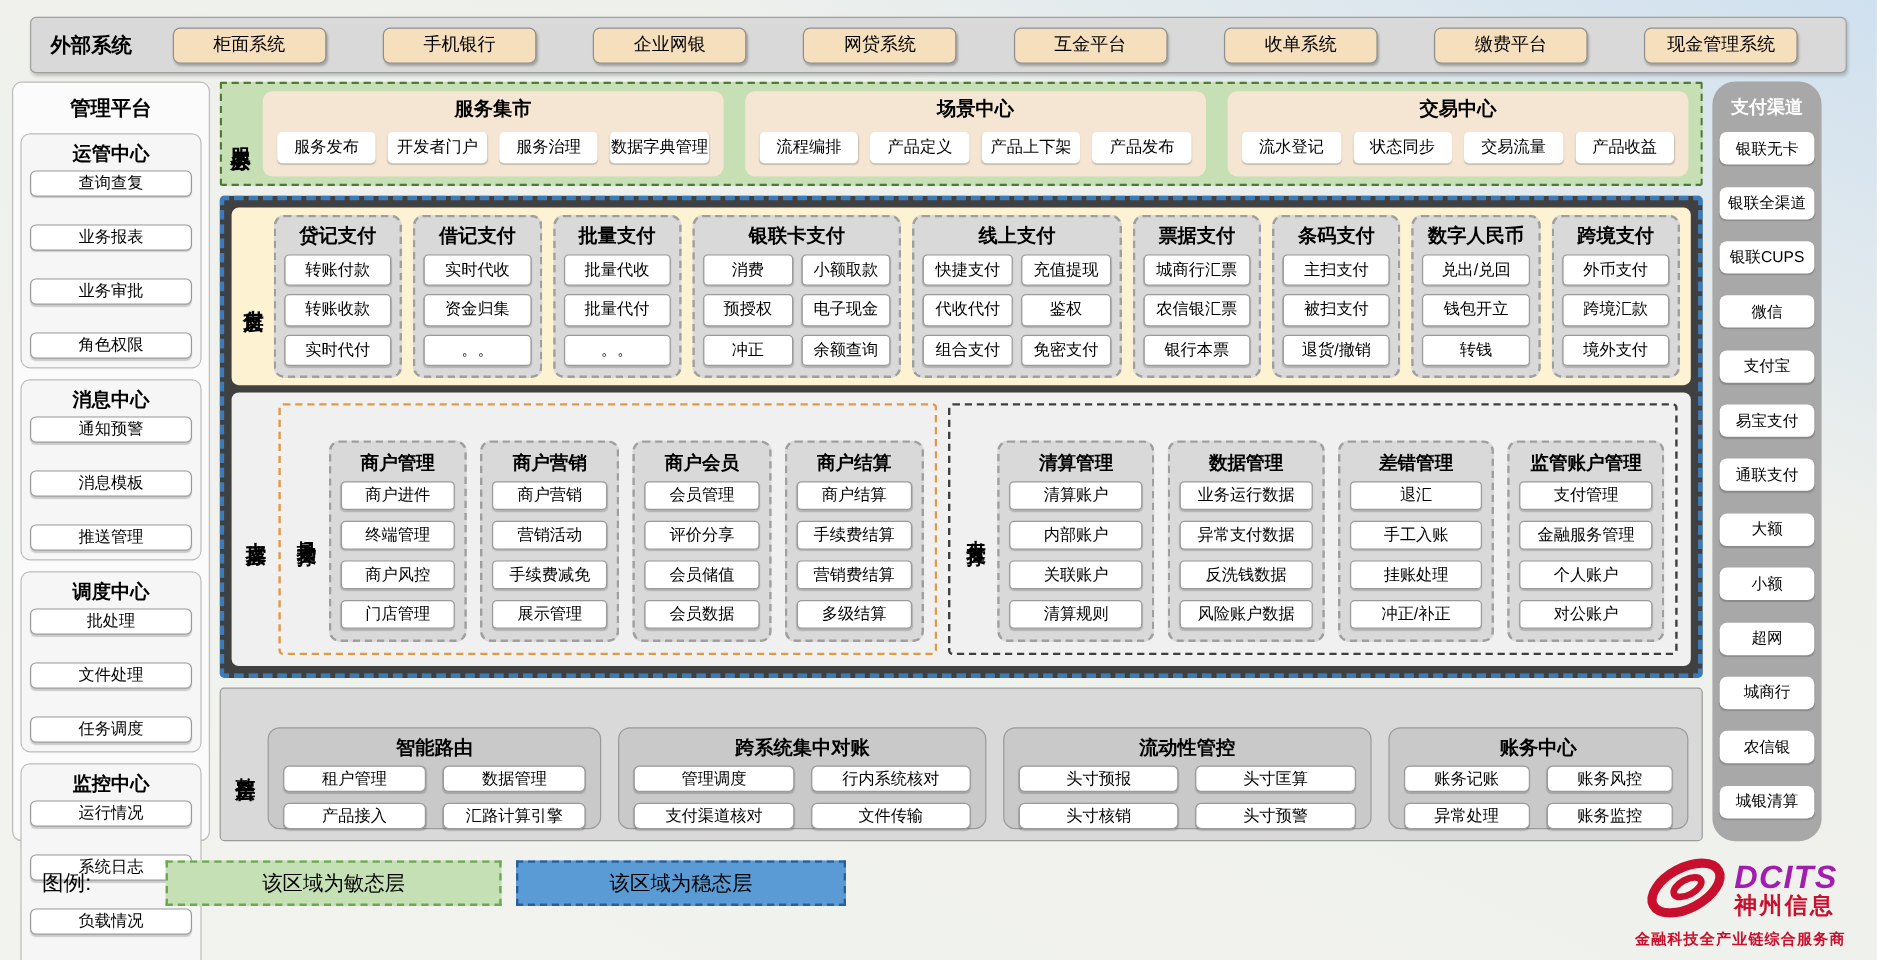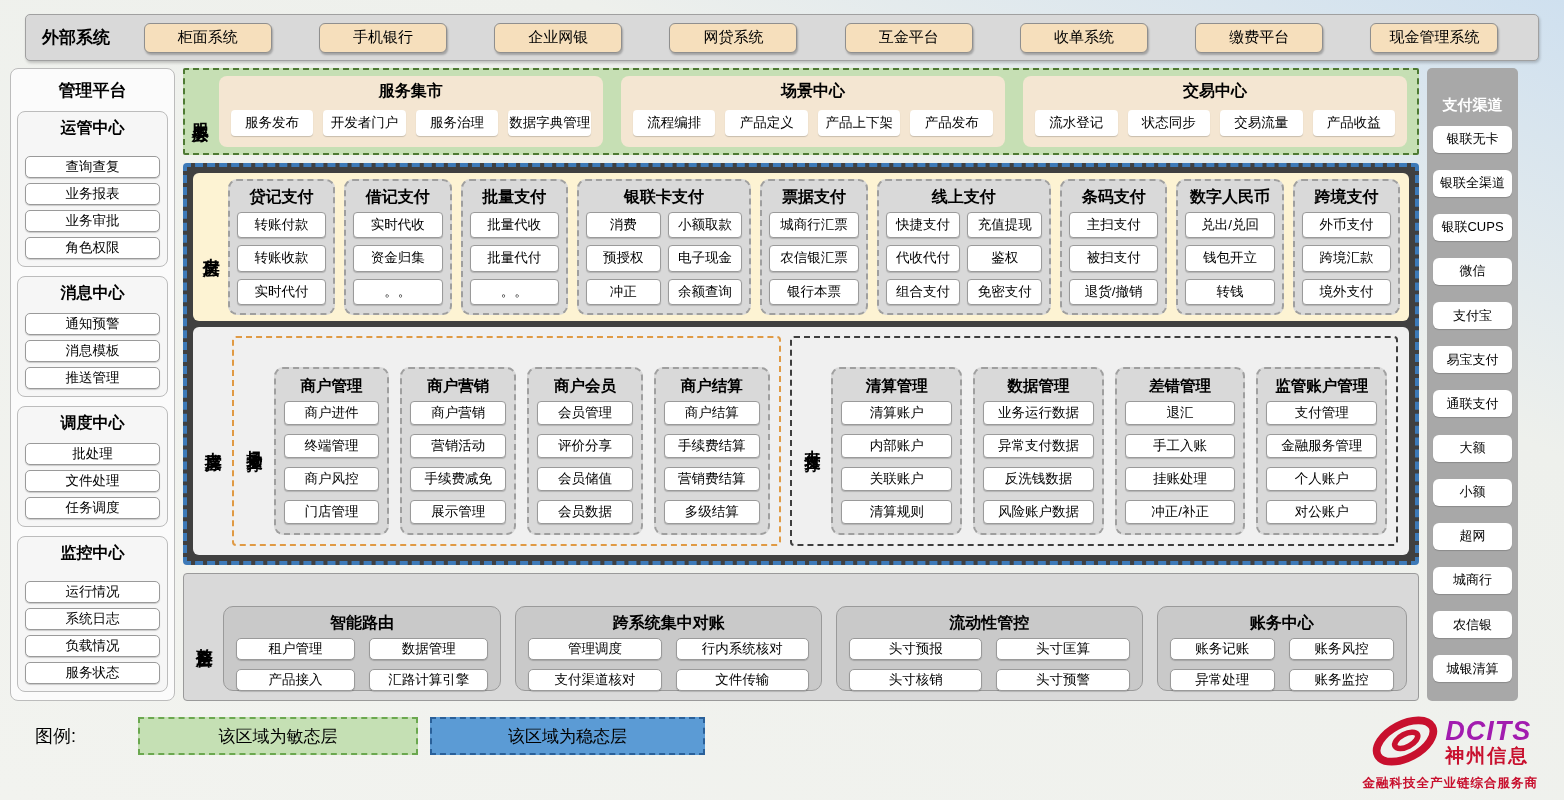--- a/index.html
+++ b/index.html
@@ -20,21 +20,21 @@
   
   .layout { display:flex; margin:7px 0 0 10px; height:633px; gap:8px; }
   
   .sidebar { width:167px; background:#fbfbfb; border:1px solid #bcbcbc; border-radius:8px;
     padding:4px 6px 8px; display:flex; flex-direction:column; gap:9px; }
   .sidebar-title { text-align:center; font-weight:bold; font-size:17px; padding:6px 0 0; }
   .side-group { background:#f6f6f6; border:1px solid #bcbcbc; border-radius:8px; padding:4px 7px 7px;
     display:flex; flex-direction:column; }
   .g4 { flex:4; } .g3 { flex:3; }
   .side-group-title { text-align:center; font-weight:bold; font-size:16px; margin:2px 0 3px; white-space:nowrap; }
-  .side-items { flex:1; display:flex; flex-direction:column; justify-content:flex-end; gap:5px; }
+  .side-items { flex:1; display:flex; flex-direction:column; justify-content:flex-start; gap:23px; }
   .btn-white { background:#fff; border:1px solid #9a9a9a; border-radius:5px; display:flex; align-items:center;
     justify-content:center; font-size:13.5px; min-height:22px; box-shadow:0 1px 1px rgba(0,0,0,.18); white-space:nowrap; }
   
   .center { width:1253px; display:flex; flex-direction:column; gap:8px; }
   .vlabel { writing-mode:vertical-rl; text-orientation:upright; font-weight:bold; font-size:17px;
     letter-spacing:2px; display:flex; align-items:center; justify-content:center; line-height:1.05; }
   .group-title { text-align:center; font-weight:bold; font-size:16px; margin-bottom:5px; white-space:nowrap; }
   
   .svc { height:88px; background:#c6dfb4; border:2px dashed #4e7a33; border-radius:2px;
     display:flex; padding:6px 10px 6px 6px; gap:10px; }
@@ -69,22 +69,22 @@
   .sup-col .col-items { gap:9px; }
   
   .intg { height:128px; background:#d9d9d9; border:1px solid #9a9a9a; border-radius:4px;
     display:flex; padding:9px 11px; gap:10px; }
   .intg-boxes { flex:1; display:flex; gap:14px;margin-top:23px; }
   .intg-box { background:#c9c9c9; border:1px solid #9a9a9a; border-radius:10px; padding:4px 12px 9px;
     display:flex; flex-direction:column; }
   .i1 { flex:27; } .i2 { flex:30; } .i3 { flex:30; } .i4 { flex:24; }
   .intg-grid { flex:1; display:grid; grid-template-columns:1fr 1fr; gap:9px 14px; }
   
-  .channels { width:92px; margin-right:46px; background:#a8a8a8; border-radius:5px;
-    padding:24px 6px 12px; display:flex; flex-direction:column; }
+  .channels { width:92px; margin-right:46px; background:#a8a8a8; border-radius:19px;
+    padding:8px 6px 12px; display:flex; flex-direction:column; }
   .channels-title { color:#fff; font-weight:bold; font-size:15px; text-align:center; margin:4px 0 4px; white-space:nowrap; }
   .chan-items { flex:1; display:flex; flex-direction:column; justify-content:space-around; gap:4px; }
   .chan-items .btn-white { height:27px; border:none; border-radius:6px; font-size:13px; }
   
   .legend-row { display:flex; align-items:center; margin:16px 0 0 35px; }
   .legend-label { font-size:18px; }
   .legend-box { height:38px; display:flex; align-items:center; justify-content:center; font-size:17px; }
   .legend-green { width:280px; margin-left:62px; background:#c5e0b4; border:2px dashed #6ba84f; }
   .legend-blue { width:275px; margin-left:12px; background:#5b9bd5; border:2px dashed #2a6099; }
   
@@ -219,37 +219,37 @@
             <div class="col-title">银联卡支付</div>
             <div class="col-items cols2">
                 <div class="btn-white">消费</div>
                 <div class="btn-white">小额取款</div>
                 <div class="btn-white">预授权</div>
                 <div class="btn-white">电子现金</div>
                 <div class="btn-white">冲正</div>
                 <div class="btn-white">余额查询</div>
               </div>
           </div>
-          <div class="pay-col w1">
-            <div class="col-title">票据支付</div>
-            <div class="col-items cols1">
-                <div class="btn-white">城商行汇票</div>
-                <div class="btn-white">农信银汇票</div>
-                <div class="btn-white">银行本票</div>
-              </div>
-          </div>
           <div class="pay-col w2">
             <div class="col-title">线上支付</div>
             <div class="col-items cols2">
                 <div class="btn-white">快捷支付</div>
                 <div class="btn-white">充值提现</div>
                 <div class="btn-white">代收代付</div>
                 <div class="btn-white">鉴权</div>
                 <div class="btn-white">组合支付</div>
                 <div class="btn-white">免密支付</div>
+              </div>
+          </div>
+          <div class="pay-col w1">
+            <div class="col-title">票据支付</div>
+            <div class="col-items cols1">
+                <div class="btn-white">城商行汇票</div>
+                <div class="btn-white">农信银汇票</div>
+                <div class="btn-white">银行本票</div>
               </div>
           </div>
           <div class="pay-col w1">
             <div class="col-title">条码支付</div>
             <div class="col-items cols1">
                 <div class="btn-white">主扫支付</div>
                 <div class="btn-white">被扫支付</div>
                 <div class="btn-white">退货/撤销</div>
               </div>
           </div>

